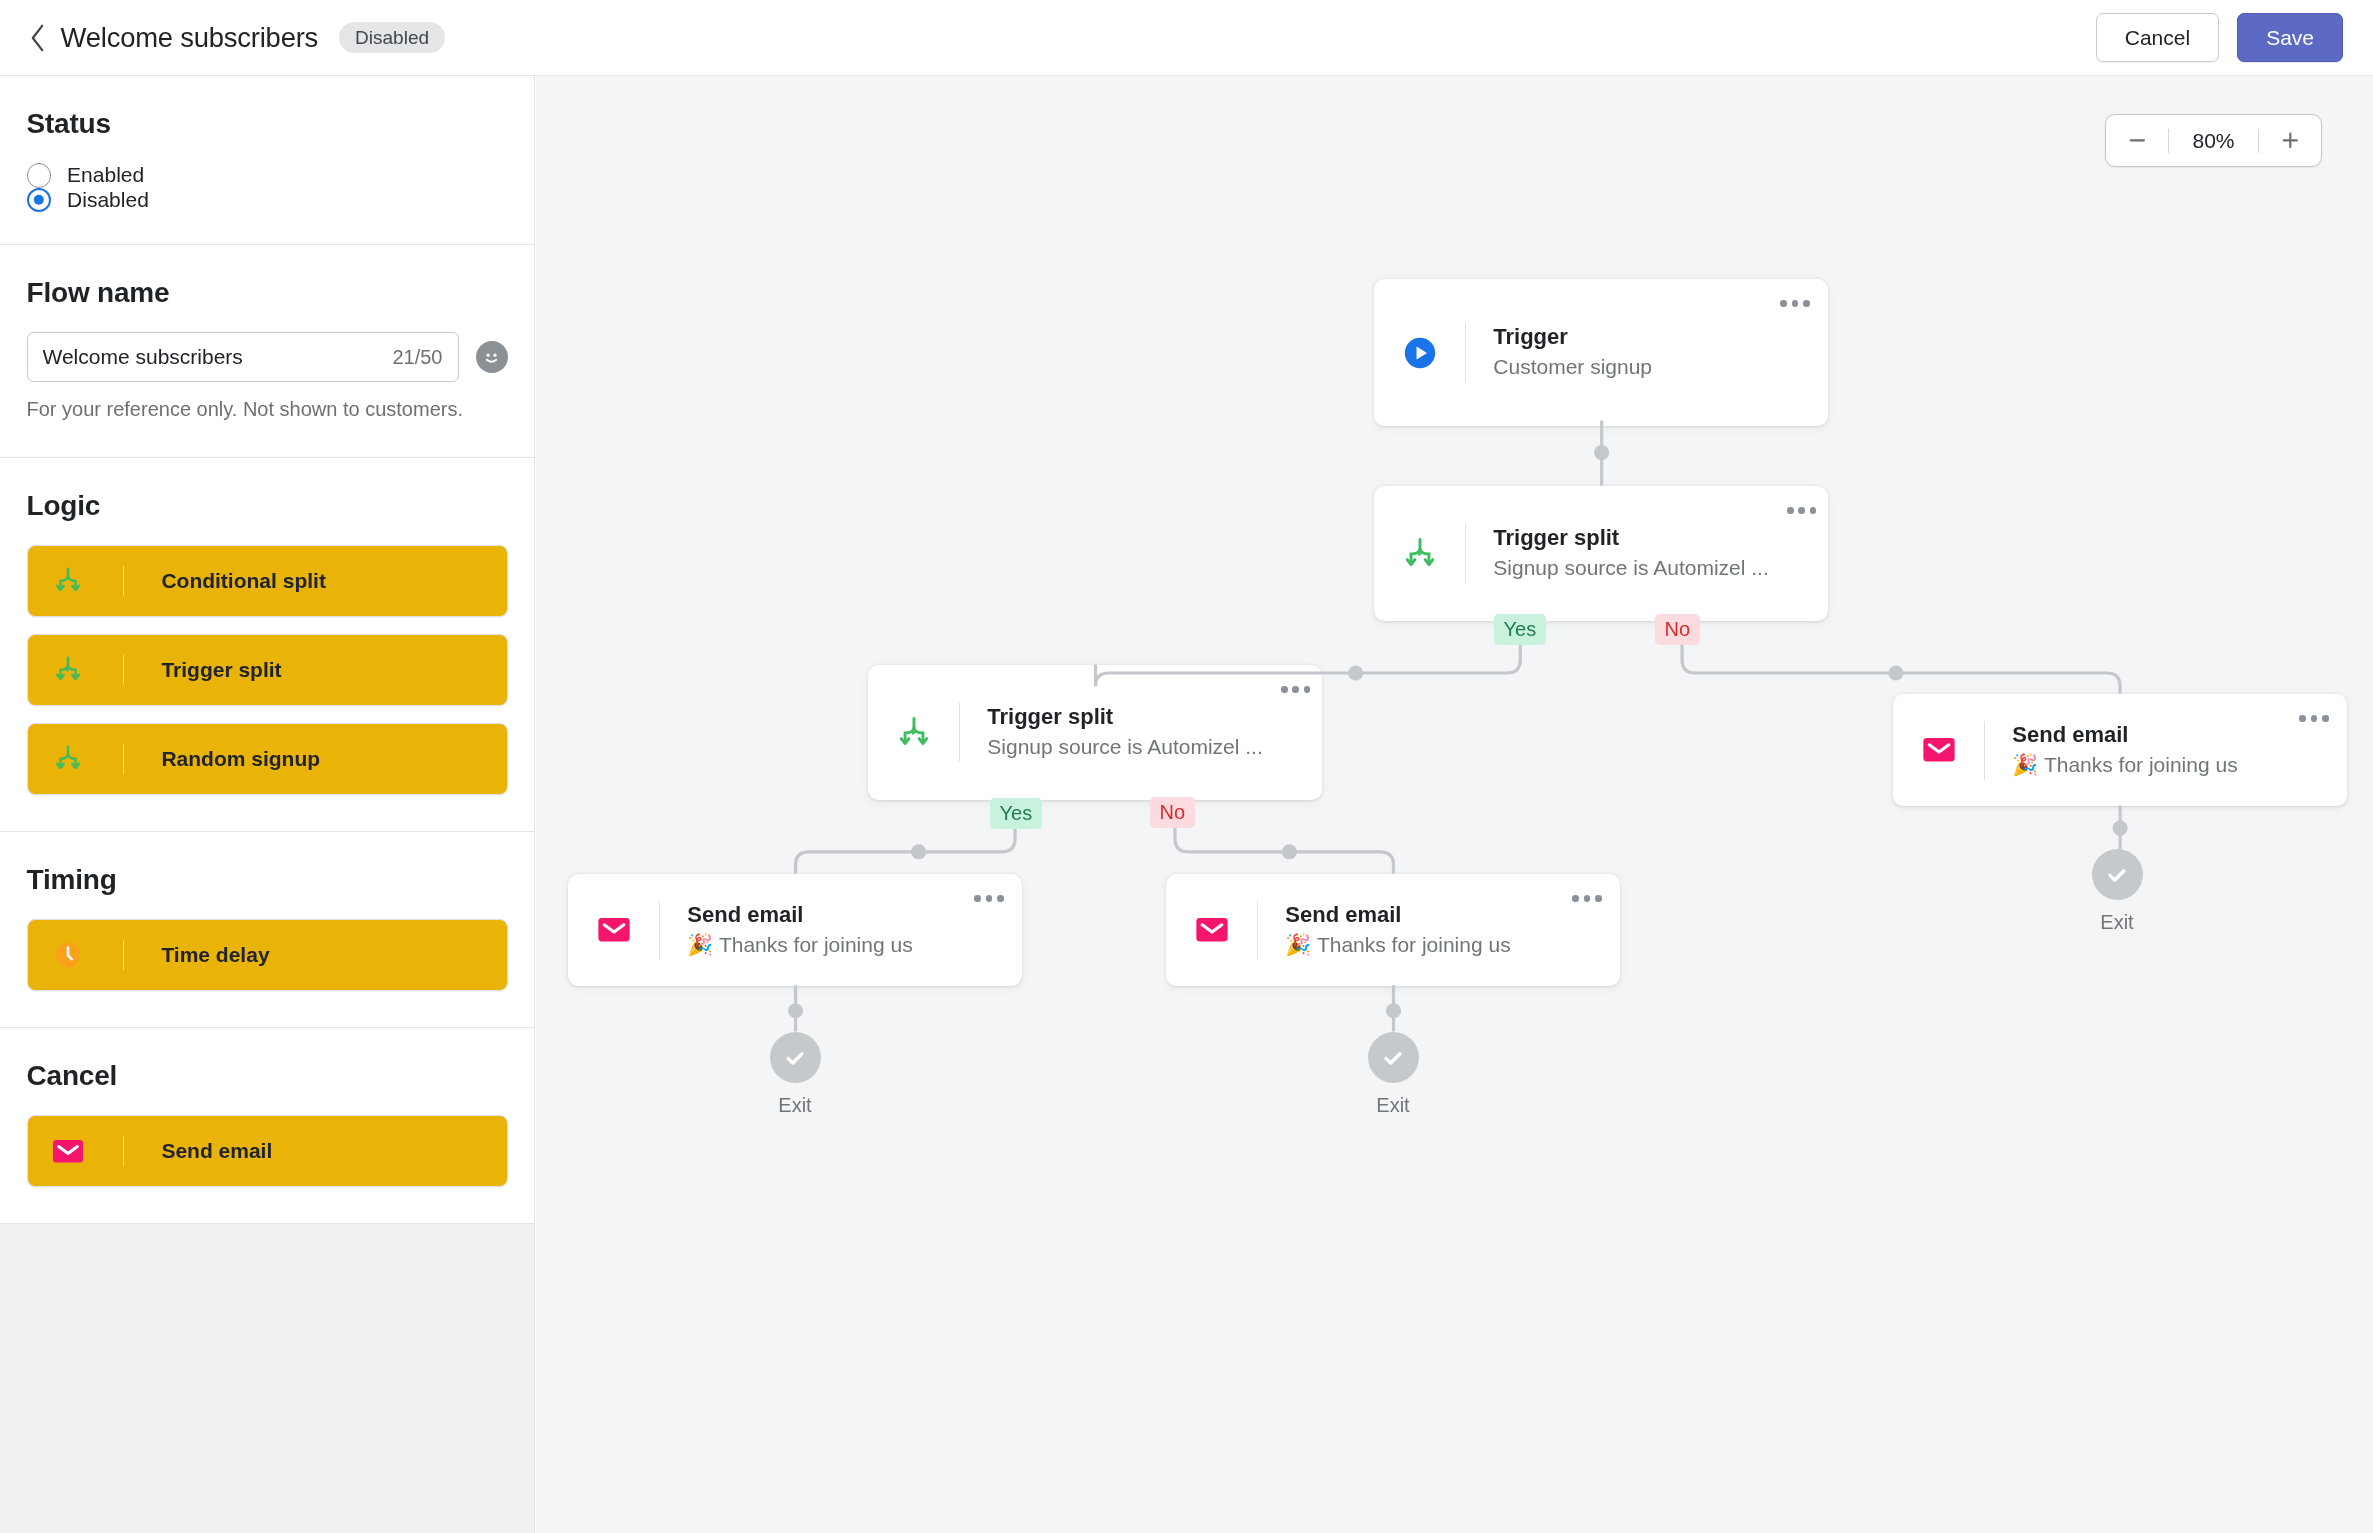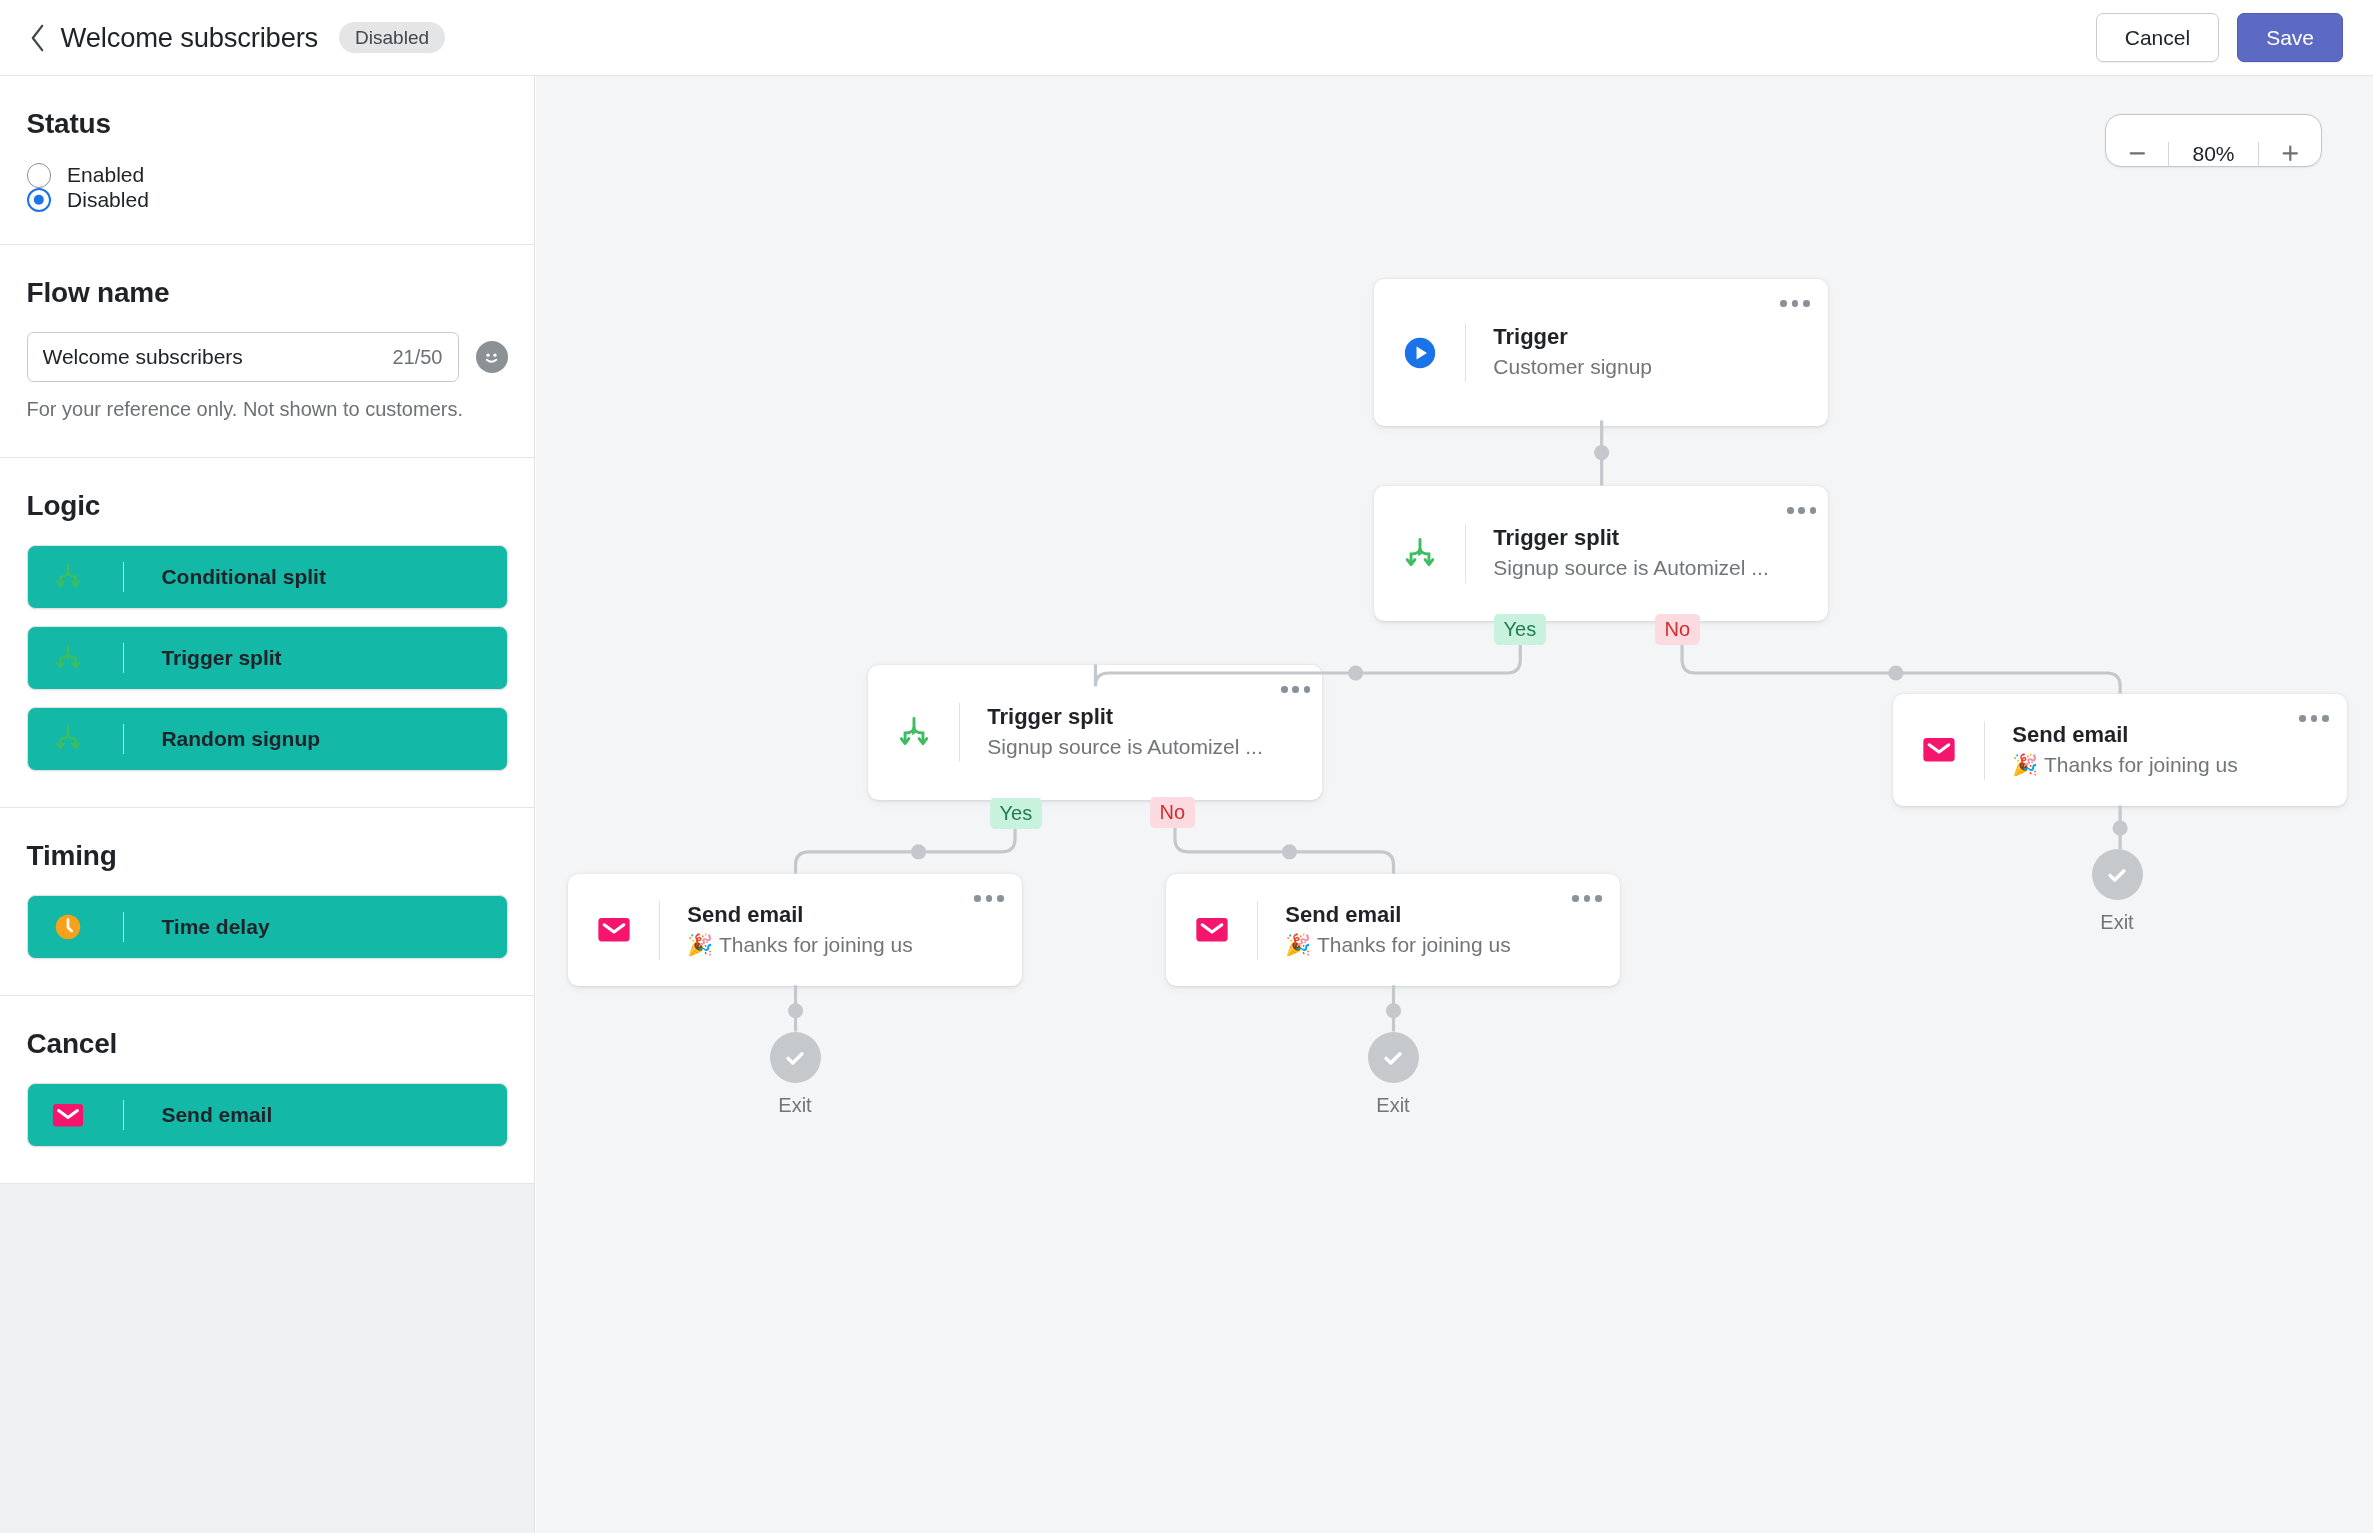--- a/index.html
+++ b/index.html
@@ -95,23 +95,23 @@
   .emoji-btn {
     width: 32px; height: 32px; border-radius: 50%; background: #8c9196;
     color: #fff; display: flex; align-items: center; justify-content: center;
     cursor: pointer; flex: none;
   }
   .field-help {
     margin-top: 16px; font-size: 20px; color: #6d7175;
   }
 
   .block-card {
-    background: #14b8a6; border: 0.9px solid #e0e2e4; border-radius: 8.5px;
+    background: #eab308; border: 0.9px solid #e0e2e4; border-radius: 8.5px;
     box-shadow: 0 0.9px 1.9px rgba(0,0,0,.06);
-    height: 64px; display: flex; align-items: center;
+    height: 72px; display: flex; align-items: center;
     margin-bottom: 17px; cursor: grab; padding-left: 21px; gap: 19px;
   }
   .block-card:last-child { margin-bottom: 0; }
   .block-icon {
     width: 38px; display: flex; align-items: center; justify-content: center;
     flex: none;
   }
   .block-sep {
     width: 0.9px; height: 30px; background: #dcdfe2; margin: 0 19px 0 17px;
     flex: none;
@@ -119,22 +119,22 @@
   .block-label { font-size: 21px; font-weight: bold; color: #20242a; }
 
   
   .canvas {
     position: absolute; left: 536px; top: 76px;
     width: 1838px; height: 1457px; background: #f4f5f6;
     overflow: hidden;
   }
   .zoom-ctrl {
     position: absolute; right: 52px; top: 38px;
-    display: flex; align-items: flex-end; height: 53px;
-    background: #fff; border: 0.9px solid #c3c7cb; border-radius: 16px;
+    display: flex; align-items: center; height: 53px;
+    background: #fff; border: 0.9px solid #c3c7cb; border-radius: 10px;
     box-shadow: 0 0.9px 1.9px rgba(0,0,0,.07); overflow: hidden;
   }
   .zoom-btn {
     width: 62px; display: flex; align-items: center; justify-content: center;
     cursor: pointer; color: #5f6368; font-size: 28px; line-height: 1;
   }
   .zoom-val {
     min-width: 91px; display: flex; align-items: center; justify-content: center;
     border-left: 0.9px solid #d4d7da; border-right: 0.9px solid #d4d7da;
     font-size: 21px; color: #20242a;

